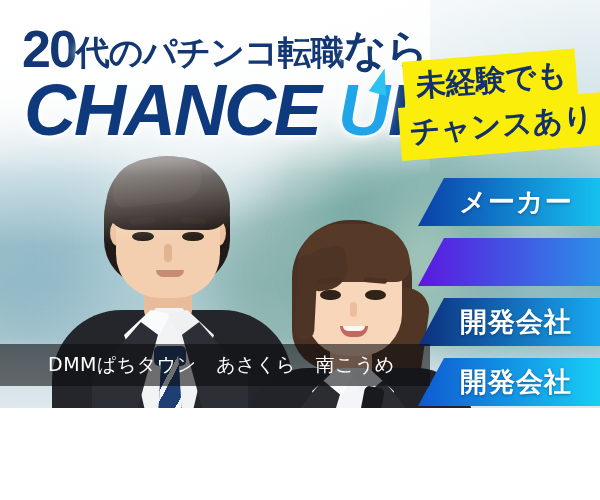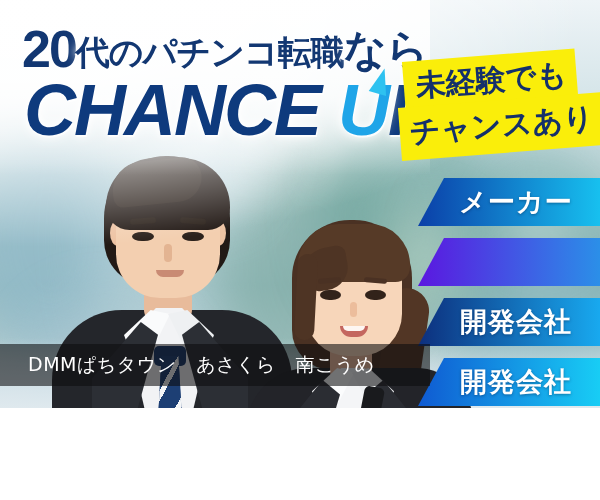--- a/index.html
+++ b/index.html
@@ -238,21 +238,21 @@
   .caption-bar {
     position:absolute; left:0; bottom:22px;
     width:430px; height:42px;
     background:rgba(12,12,14,.58);
     display:flex; align-items:center;
   }
   .caption-text {
     color:#ffffff;
     font-size:19px;
     letter-spacing:.5px;
-    padding-left:28px;
+    padding-left:48px;
     white-space:nowrap;
     font-family:"DejaVu Sans","Liberation Sans",sans-serif;
   }
 </style>
 </head>
 <body>
 
 <div id="banner">
 
   <div class="bg-base"></div>

